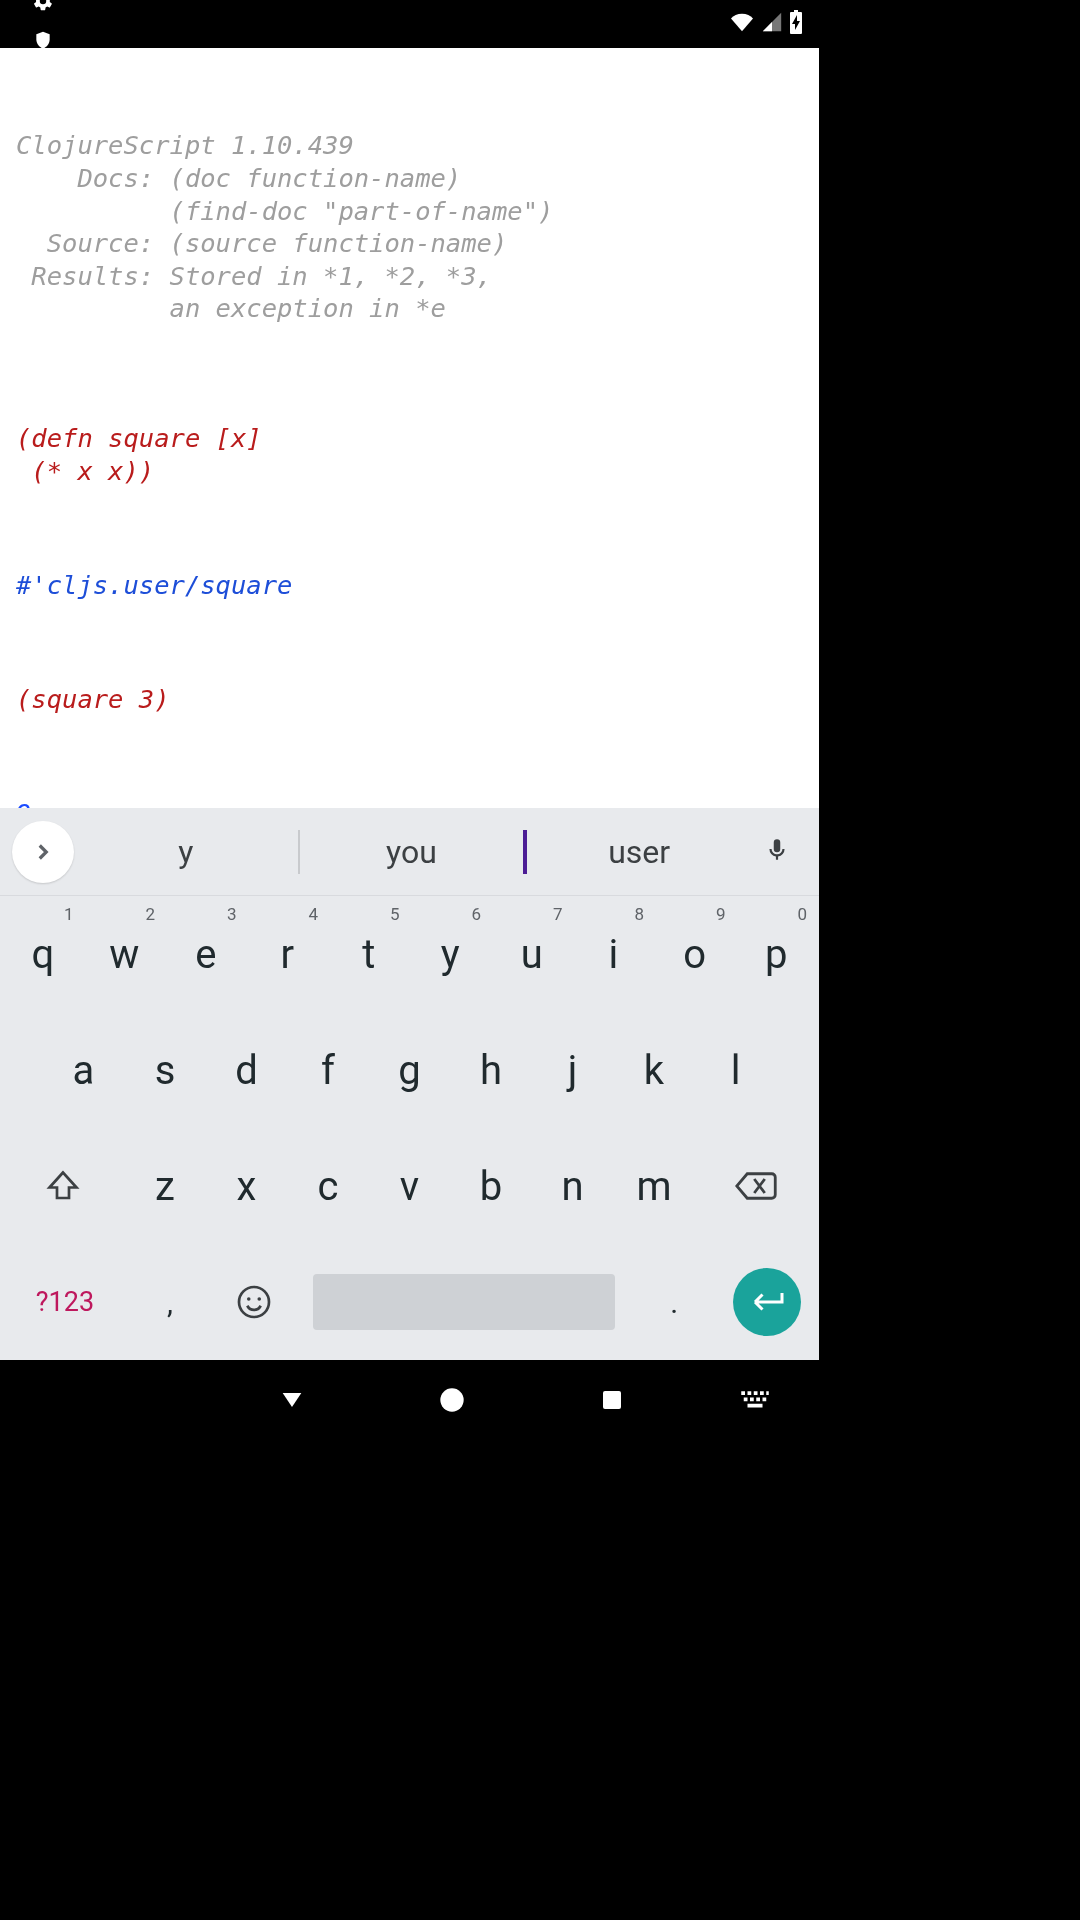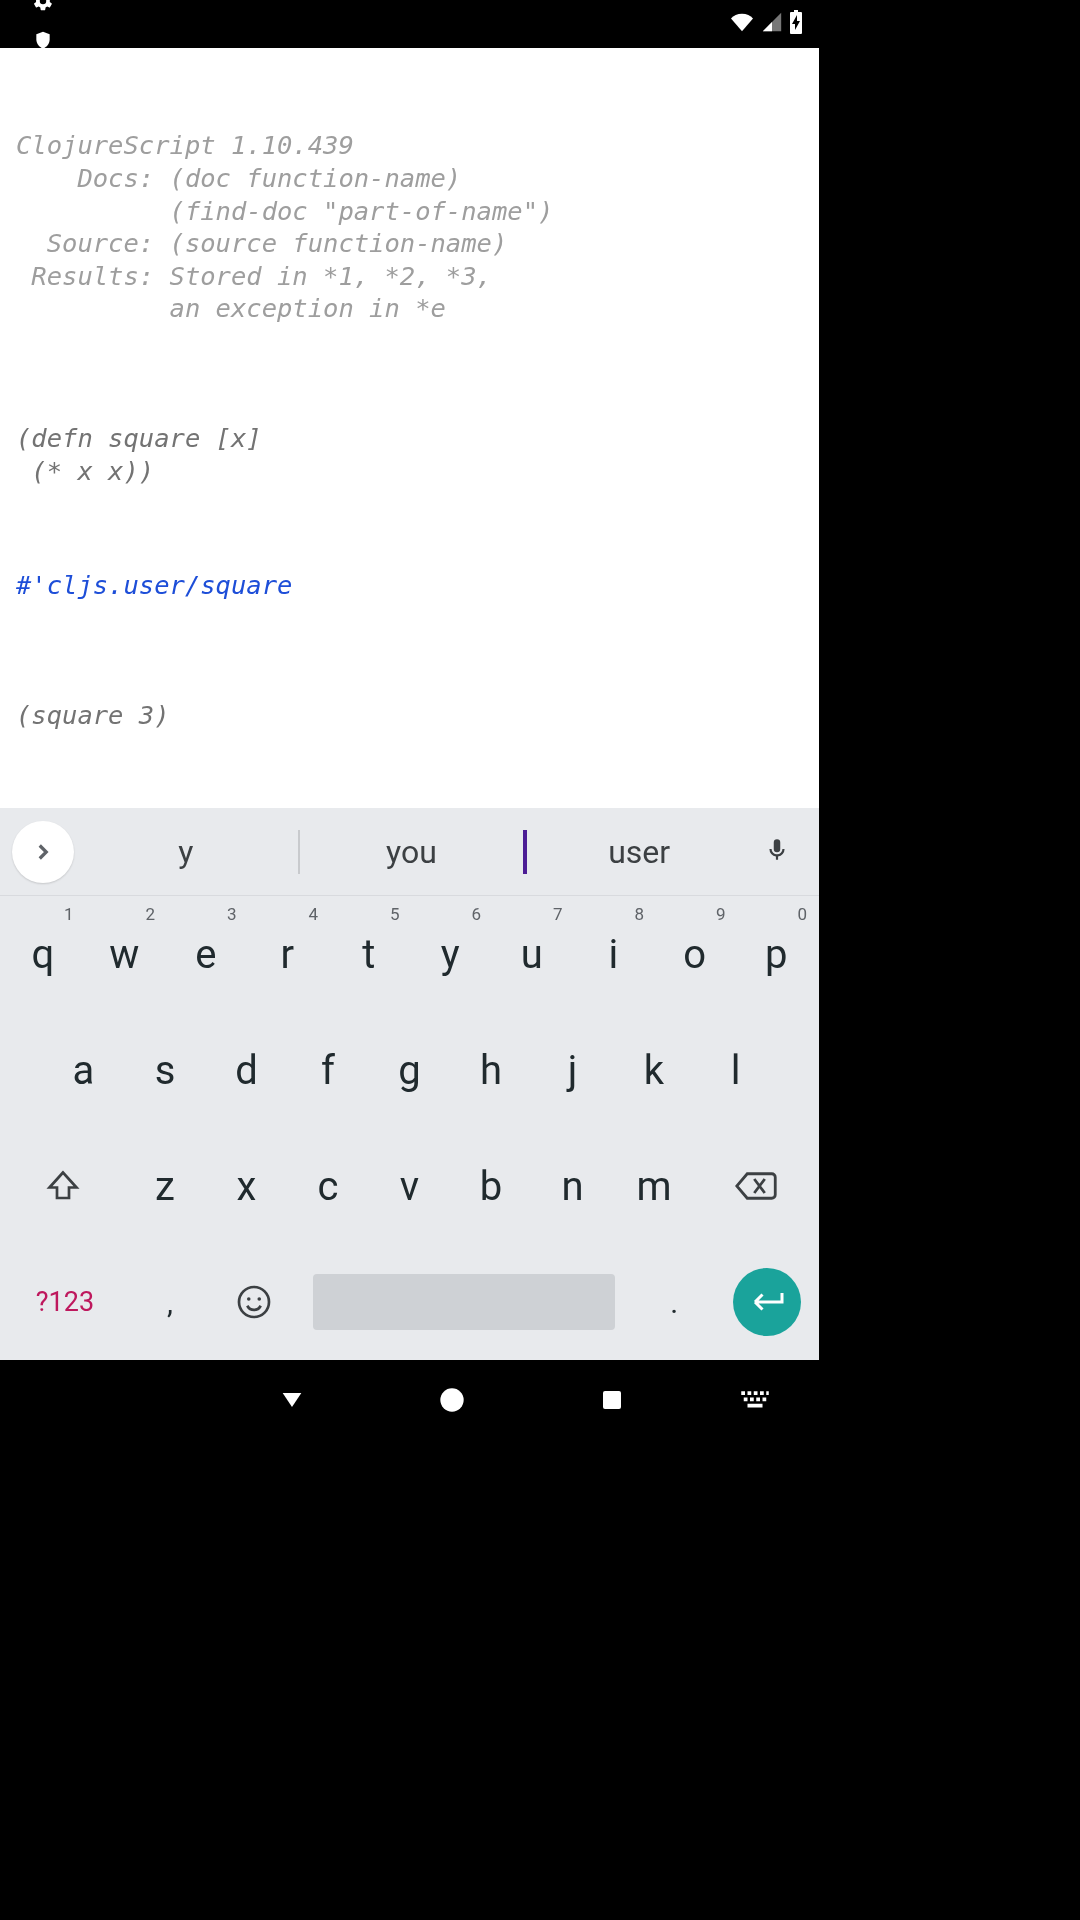--- a/index.html
+++ b/index.html
@@ -44,21 +44,21 @@
     padding: 16px;
     flex: 1;
     overflow: auto;
     font-family: "Droid Sans Mono", "Consolas", "Menlo", monospace;
     font-size: 25.5px;
     line-height: 1.28;
     white-space: pre;
     font-style: italic;
   }
   .repl-header { color: #9e9e9e; }
-  .repl-input-echo { color: #737373; margin-top: 32px; }
+  .repl-input-echo { color: #b91c1c; margin-top: 32px; }
   .repl-output { color: #1d4ed8; margin-top: 16px; }
   .repl-result-num { color: #1c4cff; margin-top: 16px; }
   
   .keyboard {
     background: #e8eaed;
     width: 100%;
     flex-shrink: 0;
   }
   .kb-suggest {
     height: 88px;
@@ -232,21 +232,21 @@
     <div class="repl-area">
       <div class="repl-header">ClojureScript 1.10.439
     Docs: (doc function-name)
           (find-doc "part-of-name")
   Source: (source function-name)
  Results: Stored in *1, *2, *3,
           an exception in *e</div>
       <div class="repl-input-echo">(defn square [x]
  (* x x))</div>
       <div class="repl-output">#'cljs.user/square</div>
-      <div class="repl-input-echo" style="">(square 3)</div>
+      <div class="repl-input-echo" style="margin-top:16px">(square 3)</div>
       <div class="repl-result-num">9</div>
 
       
     </div>
 
     <div class="keyboard">
       <div class="kb-suggest">
         <div class="kb-expand">
           <svg width="26" height="26" viewBox="0 0 24 24" fill="none" stroke="#5f6368" stroke-width="3">
               <path d="m9 6 6 6-6 6"></path>

